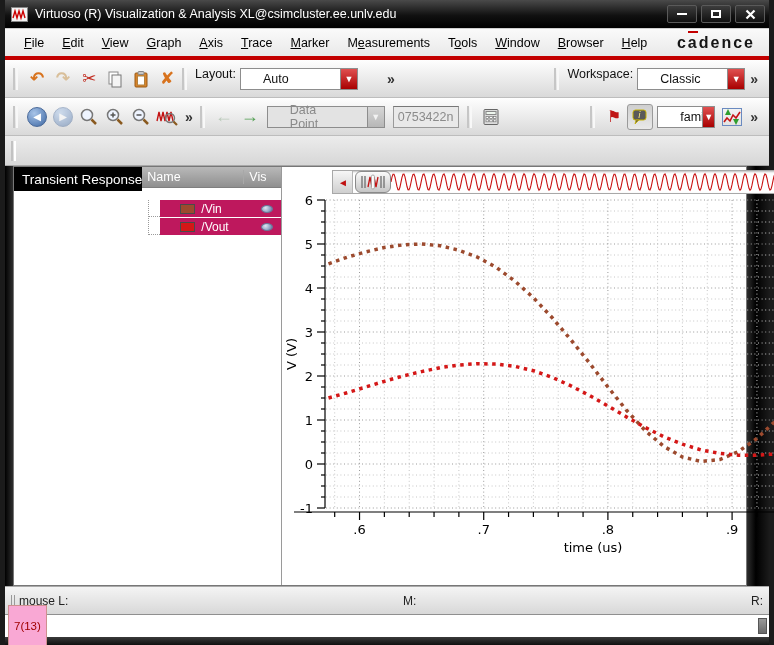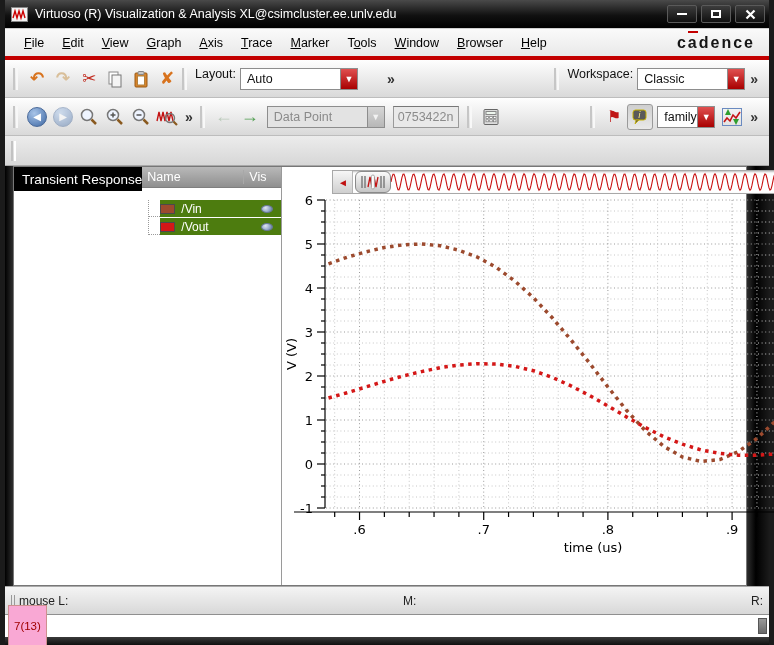--- a/index.html
+++ b/index.html
@@ -35,21 +35,21 @@
   .grip { width:5px; height:22px; border-left:2px solid #c6c6c6; border-right:2px solid #f8f8f8; margin:0 6px 0 2px; }
   .tbtn { width:26px; height:26px; display:flex; align-items:center; justify-content:center; border:1px solid transparent;
           border-radius:3px; font-size:17px; }
   .tbtn.pressed { background:linear-gradient(#cfcfcf,#e9e9e9); border:1px solid #9a9a9a; }
   .glyph-orange { color:#d8731e; font-weight:bold; }
   .glyph-fade { color:#d9bf9a; font-weight:bold; }
   .glyph-red { color:#c22a1e; }
   .chevron { font-size:14px; font-weight:bold; color:#333; padding:0 5px; }
   .tb-label { font-size:12.5px; margin:0 4px 10px 2px; color:#111; }
   .combo { display:flex; height:22px; border:1px solid #8d8d8d; background:#fff; align-items:center; }
-  .combo .val { padding:0 6px; font-size:12.5px; min-width:64px; }
+  .combo .val { padding:0 22px; font-size:12.5px; min-width:64px; }
   .combo .btn { width:17px; height:100%; background:linear-gradient(#e05050,#a80000); color:#fff; display:flex;
                 align-items:center; justify-content:center; font-size:9px; border-left:1px solid #8d8d8d; }
   .combo.disabled { background:#e3e3e3; }
   .combo.disabled .val { color:#8a8a8a; }
   .combo.disabled .btn { background:linear-gradient(#d6d6d6,#b7b7b7); color:#f2f2f2; }
   .coord-box { height:22px; width:66px; border:1px solid #9a9a9a; border-top-color:#777; background:#e9e9e9;
                color:#8b8b8b; font-size:12.5px; display:flex; align-items:center; padding:0 4px; }
   .spacer { flex:1 1 auto; }
   .circle-btn { width:20px; height:20px; border-radius:50%; display:flex; align-items:center; justify-content:center;
                 color:#fff; font-size:10px; }
@@ -79,21 +79,21 @@
 
   
   .tree { width:140px; border-right:1px solid #9a9a9a; background:#fff; display:flex; flex-direction:column; }
   .tree-header { height:21px; background:linear-gradient(#b9b9b9,#8f8f8f); display:flex; align-items:center;
                  color:#fff; font-size:12.5px; border-bottom:1px solid #7f7f7f; }
   .tree-header .nh { flex:1 1 auto; padding-left:5px; }
   .tree-header .vh { width:38px; border-left:1px solid #a8a8a8; padding-left:5px; }
   .tree-rows { padding-top:12px; }
   .tree-row { display:flex; align-items:center; height:17px; margin-bottom:1px; }
   .tree-stub { width:12px; height:100%; border-left:1px dotted #9a9a9a; border-bottom:1px dotted #9a9a9a; margin-left:6px; }
-  .row-sel { flex:1 1 auto; height:100%; background:#4d7c0f; display:flex; align-items:center; gap:6px; padding:0 8px 0 0; }
+  .row-sel { flex:1 1 auto; height:100%; background:#be185d; display:flex; align-items:center; gap:6px; padding:0 8px 0 20px; }
   .swatch { width:15px; height:10px; border:1px solid #4a4a4a; }
   .sig-label { color:#fff; font-size:12px; flex:1 1 auto; }
   .eye { width:12px; height:8px; border-radius:50%; background:radial-gradient(circle at 35% 30%, #dfe6f2, #8fa3c4 60%, #5a6f96); border:1px solid #6a7a9a; }
 
   
   .plot-pane { flex:1 1 auto; position:relative; background:#fff; min-width:0; }
   .overview { position:absolute; top:3px; left:50px; width:522px; height:24px; display:flex; align-items:stretch;
               border:1px solid #a8a8a8; background:#fff; box-shadow:inset 0 1px 2px rgba(0,0,0,.25); }
   .ov-btn { width:20px; display:flex; align-items:center; justify-content:center; background:linear-gradient(#f6f6f6,#cfcfcf);
             border-right:1px solid #b5b5b5; color:#c01010; font-size:10px; }
@@ -143,20 +143,21 @@
   </div>
 
   <div class="menubar">
     <span class="menu-item"><u>F</u>ile</span>
     <span class="menu-item"><u>E</u>dit</span>
     <span class="menu-item"><u>V</u>iew</span>
     <span class="menu-item"><u>G</u>raph</span>
     <span class="menu-item"><u>A</u>xis</span>
     <span class="menu-item"><u>T</u>race</span>
     <span class="menu-item"><u>M</u>arker</span>
+    <span class="menu-item">M<u>e</u>asurements</span>
     <span class="menu-item">T<u>o</u>ols</span>
     <span class="menu-item"><u>W</u>indow</span>
     <span class="menu-item"><u>B</u>rowser</span>
     <span class="menu-item"><u>H</u>elp</span>
     <span class="menu-spacer"></span>
     <span class="cadence-logo"><span>c</span><span class="macron">a</span><span>dence</span></span>
   </div>
   <div class="redline"></div>
 
   <div class="toolbar">

